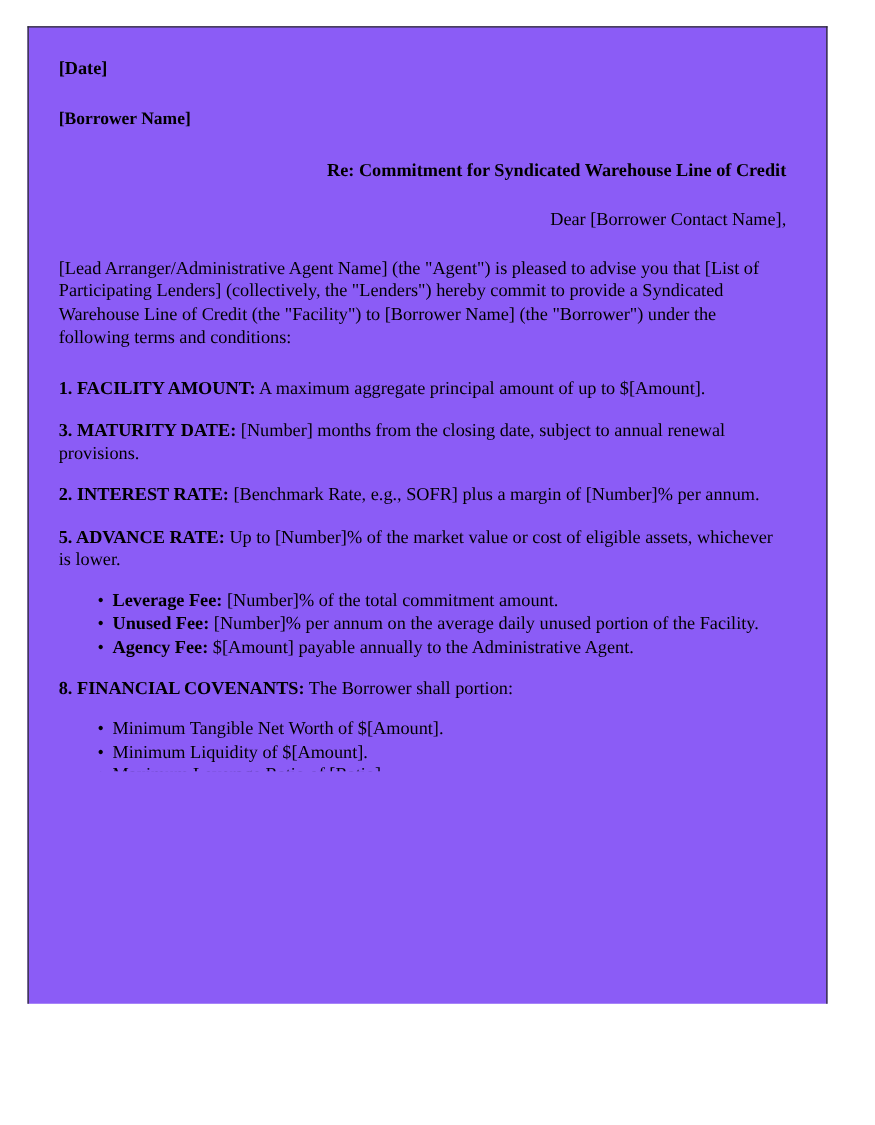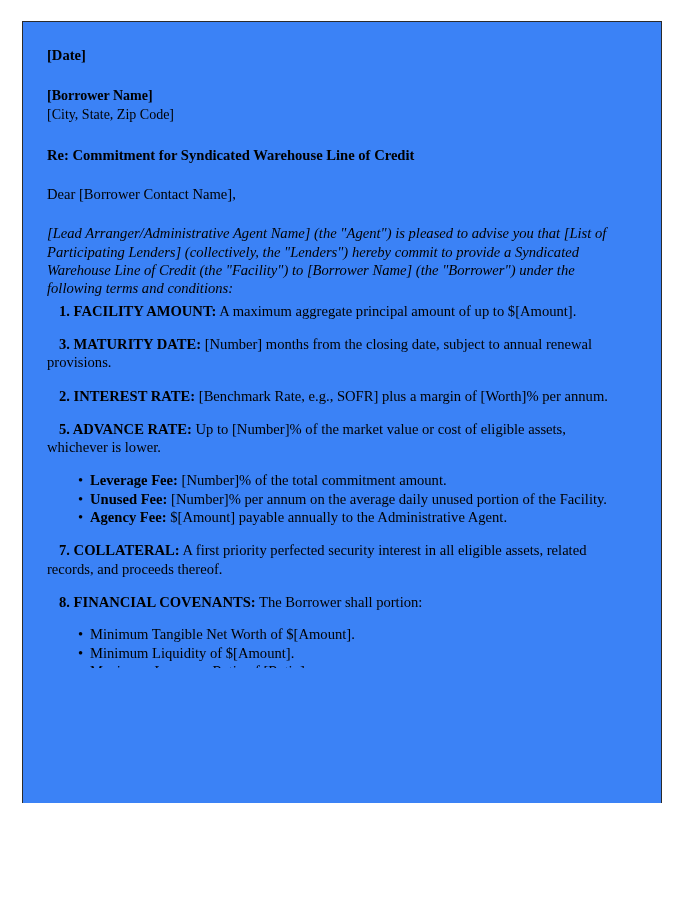--- a/index.html
+++ b/index.html
@@ -21,21 +21,21 @@
     left: 22px;
     top: 21px;
     width: 640px;
     height: 782px;
     border-left: 1.5px solid #2b2b2b;
     border-top: 1.5px solid #2b2b2b;
     border-right: 1.5px solid #2b2b2b;
     border-bottom: none;
     box-sizing: border-box;
     overflow: hidden;
-    background: #3b82f6;
+    background: #8b5cf6;
   }
 
   #page-body {
     position: absolute;
     left: 24px;
     top: 24px;
     width: 582px;
   }
 
   .para {
@@ -48,25 +48,25 @@
 
   .bold { font-weight: bold; }
 
   .addr-line {
     font-size: 14px;
     line-height: 18.3px;
   }
 
   .block-date { margin-bottom: 23px; }
   .block-address { margin-bottom: 22px; }
-  .block-re { margin-bottom: 21px; }
-  .block-dear { margin-bottom: 21px; }
-  .block-intro { margin-bottom: 4px; font-style: italic; }
+  .block-re { margin-bottom: 21px; text-align: right; }
+  .block-dear { margin-bottom: 21px; text-align: right; }
+  .block-intro { margin-bottom: 23px; }
 
-  .heading-label { font-weight: bold; margin-left: 12px; }
+  .heading-label { font-weight: bold; }
 
   ul.doc-list {
     list-style: none;
     margin: 9px 0 15px 0;
     padding: 0;
   }
   ul.doc-list li {
     position: relative;
     padding-left: 43px;
     font-size: 14.6px;
@@ -88,46 +88,44 @@
 </head>
 <body>
 
 <div id="page-sheet">
   <div id="page-body">
 
     <div class="para block-date bold">[Date]</div>
 
     <div class="block-address">
       <div class="addr-line bold">[Borrower Name]</div>
-      <div class="addr-line">[City, State, Zip Code]</div>
     </div>
 
     <div class="para block-re bold">Re: Commitment for Syndicated Warehouse Line of Credit</div>
 
     <div class="para block-dear">Dear [Borrower Contact Name],</div>
 
     <div class="para block-intro">[Lead Arranger/Administrative Agent Name] (the "Agent") is pleased to advise you that [List of Participating Lenders] (collectively, the "Lenders") hereby commit to provide a Syndicated Warehouse Line of Credit (the "Facility") to [Borrower Name] (the "Borrower") under the following terms and conditions:</div>
 
     <p class="para"><span class="heading-label">1. FACILITY AMOUNT:</span><span> A maximum aggregate principal amount of up to $[Amount].</span></p>
 
 
     <p class="para"><span class="heading-label">3. MATURITY DATE:</span><span> [Number] months from the closing date, subject to annual renewal provisions.</span></p>
 
-    <p class="para"><span class="heading-label">2. INTEREST RATE:</span><span> [Benchmark Rate, e.g., SOFR] plus a margin of [Worth]% per annum.</span></p>
+    <p class="para"><span class="heading-label">2. INTEREST RATE:</span><span> [Benchmark Rate, e.g., SOFR] plus a margin of [Number]% per annum.</span></p>
 
     <p class="para"><span class="heading-label">5. ADVANCE RATE:</span><span> Up to [Number]% of the market value or cost of eligible assets, whichever is lower.</span></p>
 
 
     <ul class="doc-list">
       <li><span class="bullet-dot">•</span><span class="bold">Leverage Fee:</span><span> [Number]% of the total commitment amount.</span></li>
       <li><span class="bullet-dot">•</span><span class="bold">Unused Fee:</span><span> [Number]% per annum on the average daily unused portion of the Facility.</span></li>
       <li><span class="bullet-dot">•</span><span class="bold">Agency Fee:</span><span> $[Amount] payable annually to the Administrative Agent.</span></li>
     </ul>
 
-    <p class="para"><span class="heading-label">7. COLLATERAL:</span><span> A first priority perfected security interest in all eligible assets, related records, and proceeds thereof.</span></p>
 
     <p class="para tight"><span class="heading-label">8. FINANCIAL COVENANTS:</span><span> The Borrower shall portion:</span></p>
 
     <ul class="doc-list covenants">
       <li><span class="bullet-dot">•</span><span>Minimum Tangible Net Worth of $[Amount].</span></li>
       <li><span class="bullet-dot">•</span><span>Minimum Liquidity of $[Amount].</span></li>
       <li class="clip-row"><span class="bullet-dot">•</span><span>Maximum Leverage Ratio of [Ratio].</span></li>
     </ul>
 
   </div>

